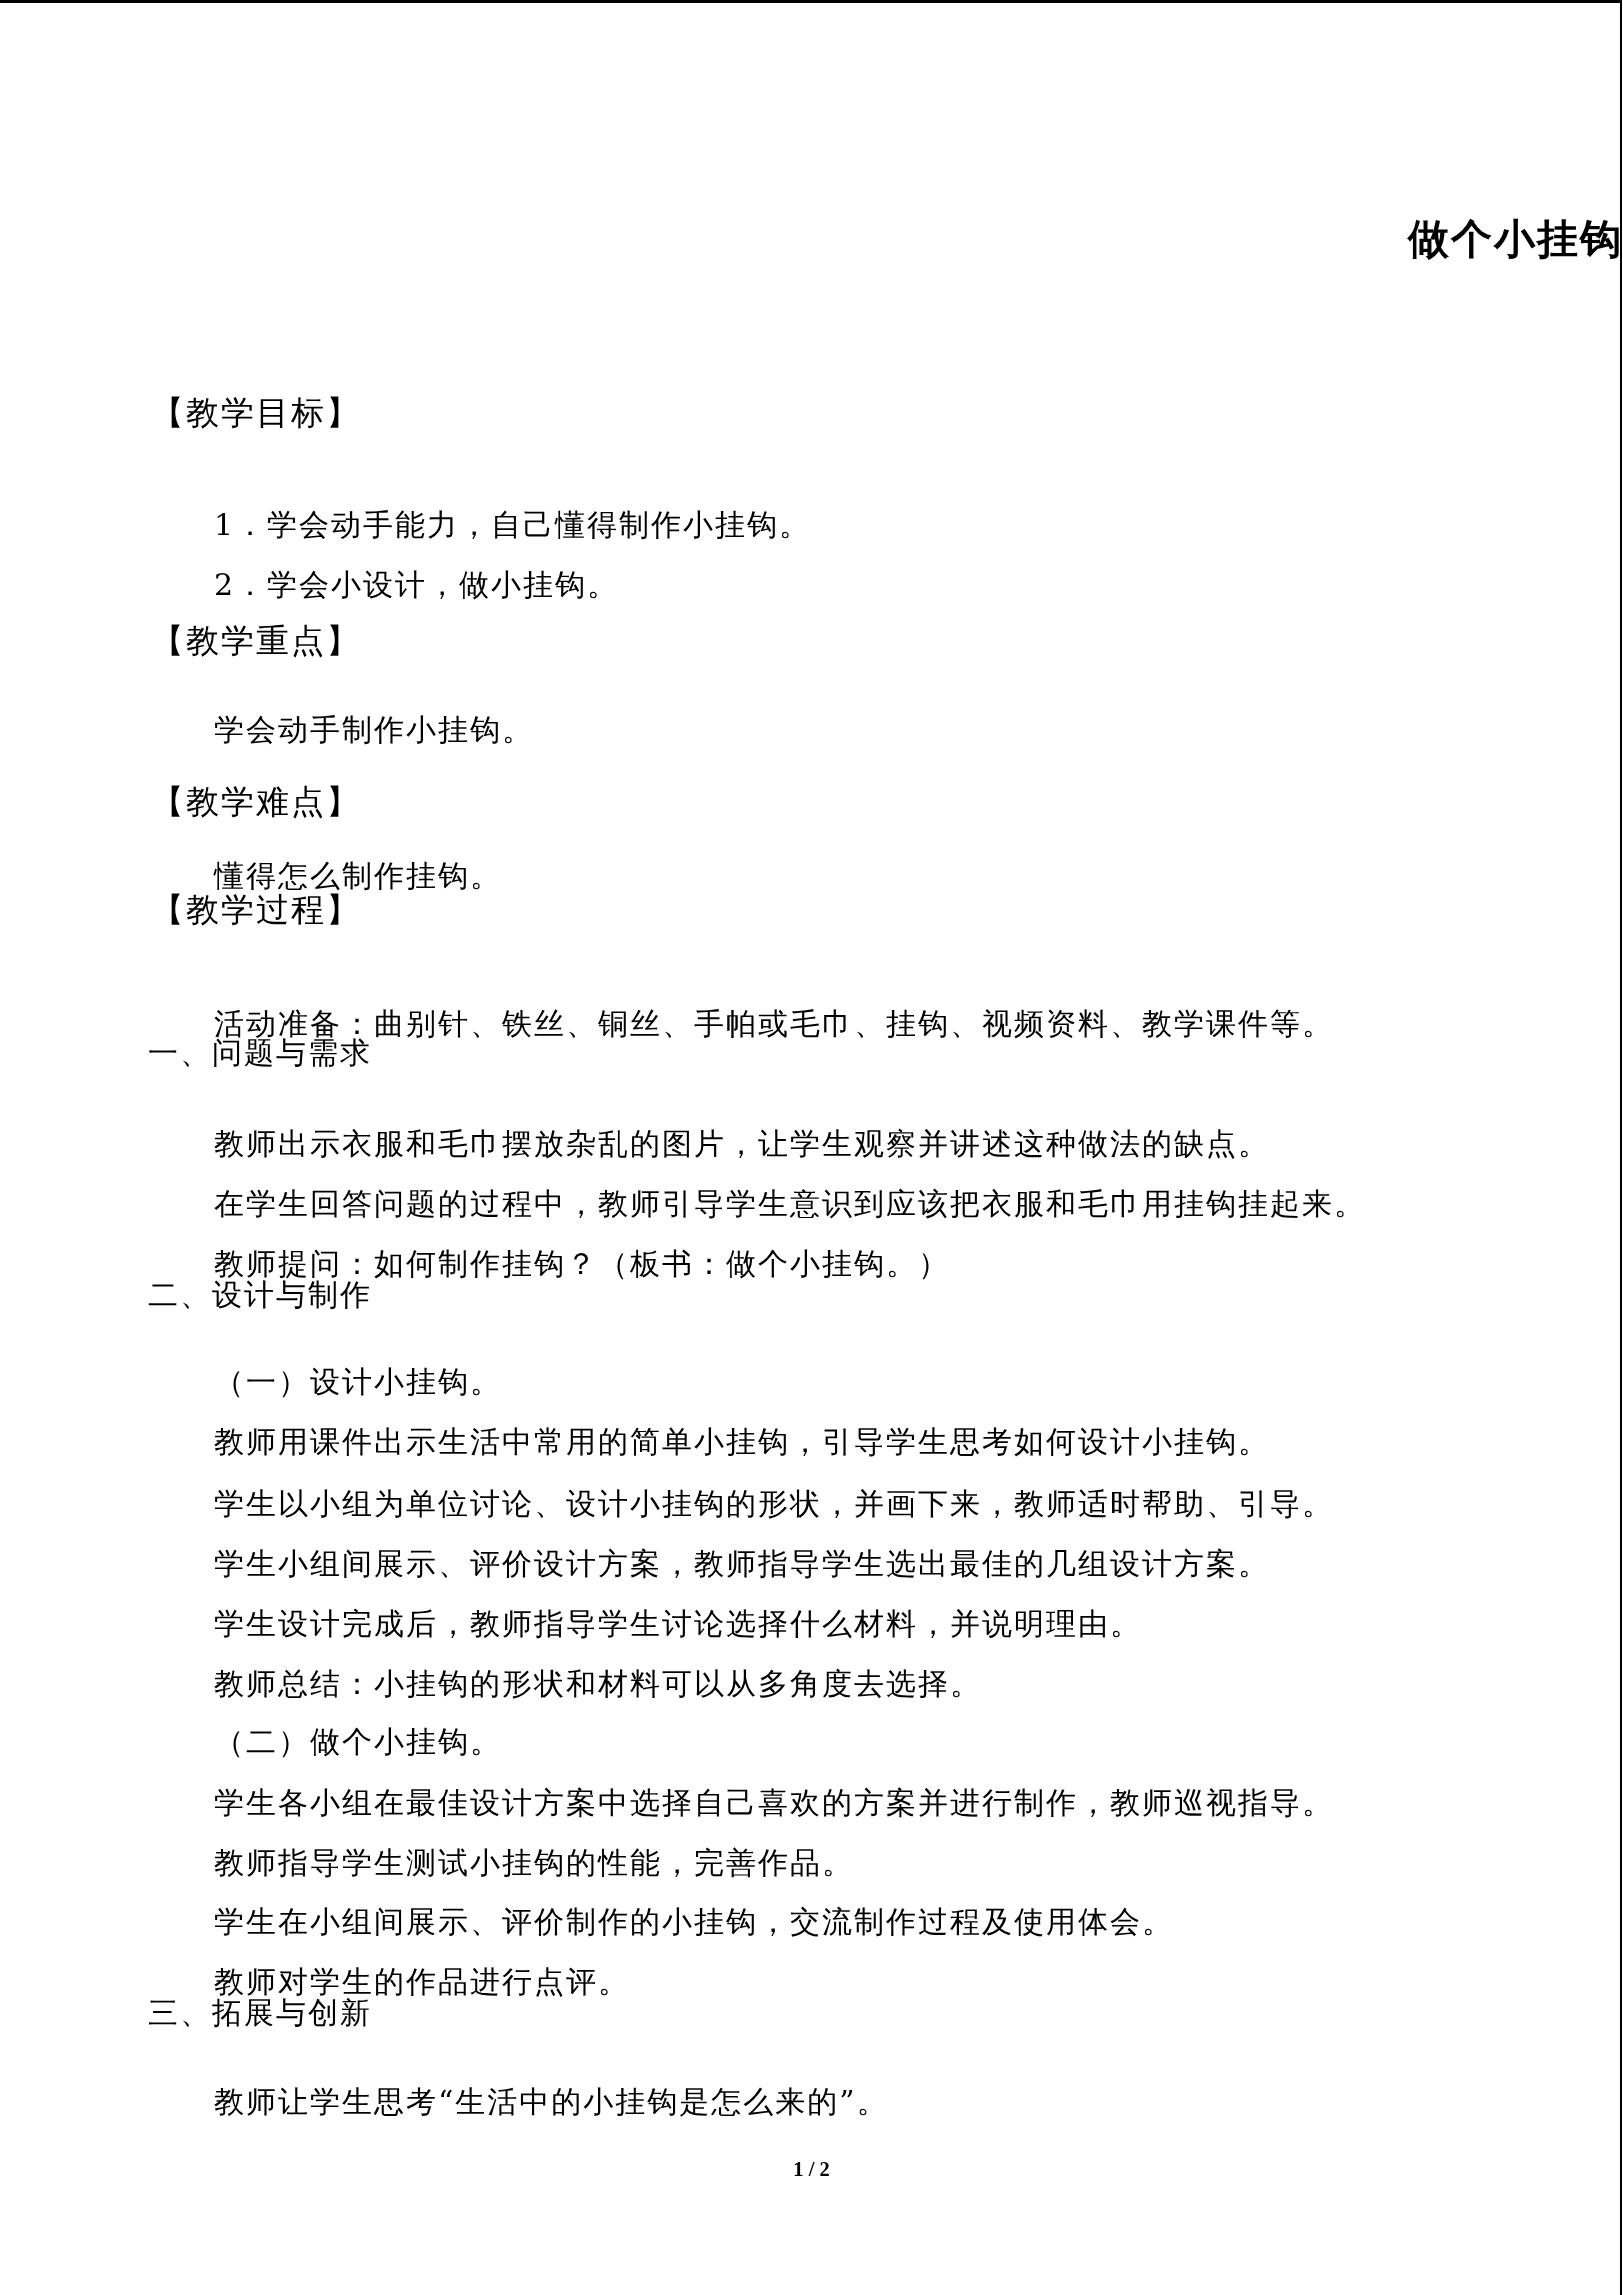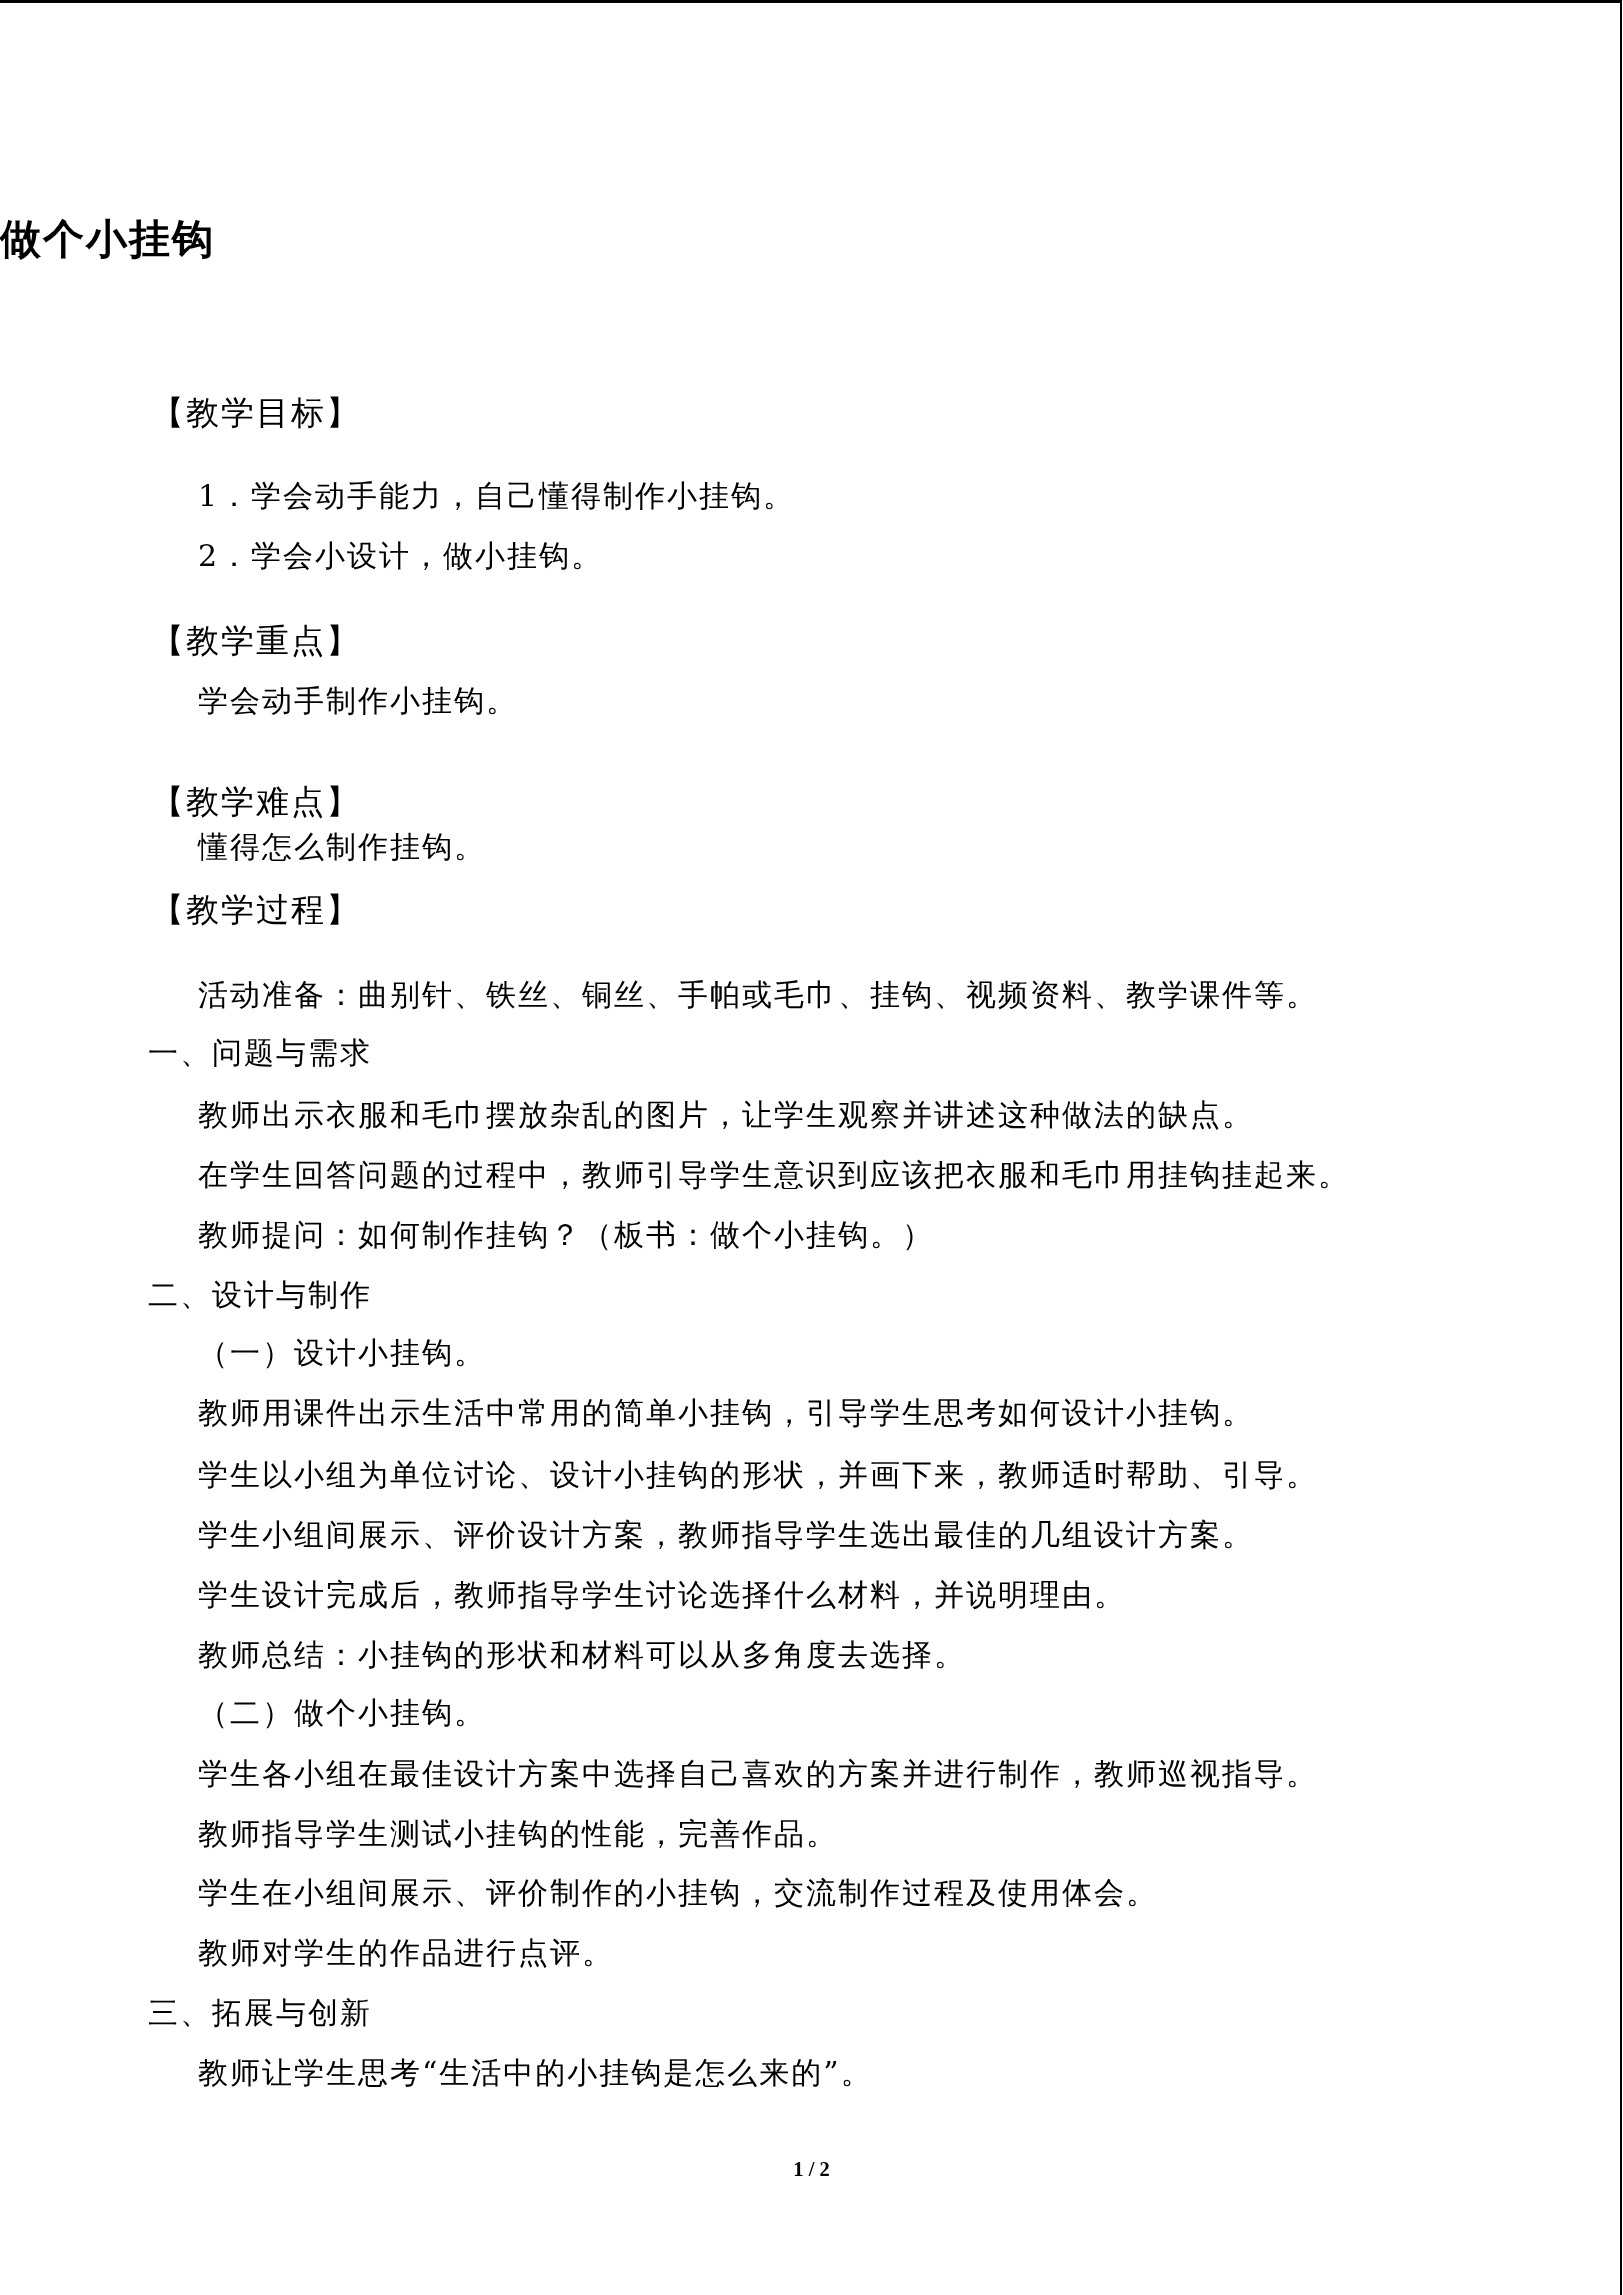--- a/index.html
+++ b/index.html
@@ -2,26 +2,26 @@
 <html style="font-size:11px"><head>
 <meta charset="utf-8">
 <style>
   html, body { margin: 0; padding: 0; background: #ffffff; }
   body { width: 1623px; height: 2295px; position: relative; overflow: hidden;
          font-family: "DejaVu Serif", "Liberation Serif", serif; color: #000; }
   .border-top { position: absolute; left: 0; top: 0; width: 1622px; height: 2.7px; background: #000; }
   .border-right { position: absolute; left: 1620px; top: 0; width: 2px; height: 2295px; background: #000; }
   .line { position: absolute; white-space: nowrap; height: 41px; line-height: 41px;
           font-size: 30px; letter-spacing: 2px; font-weight: normal; }
-  .title { position: absolute; left: 0; width: 1623px; text-align: left; top: 215px;
+  .title { position: absolute; left: 0; width: 1623px; text-align: right; top: 215px;
            height: 48px; line-height: 48px; font-size: 41px; letter-spacing: 2px;
            font-family: "DejaVu Sans", "Liberation Sans", sans-serif; font-weight: bold; }
   .heading { position: absolute; left: 151px; height: 44px; line-height: 44px; font-size: 33px;
              letter-spacing: 2px; font-family: "DejaVu Sans", "Liberation Sans", sans-serif; font-weight: normal; }
-  .indent { left: 198px; }
+  .indent { left: 214px; margin-top: 29px; }
   .outline { left: 148px; }
   .page-num { position: absolute; left: 0; width: 1623px; text-align: center; top: 2135px;
               height: 24.5px; line-height: 24.5px; font-size: 20.5px; font-weight: bold;
               font-family: "Liberation Serif", "DejaVu Serif", serif; margin-top: 22px; }
 </style>
 </head>
 <body>
 
 <div class="border-top"></div>
 <div class="border-right"></div>

